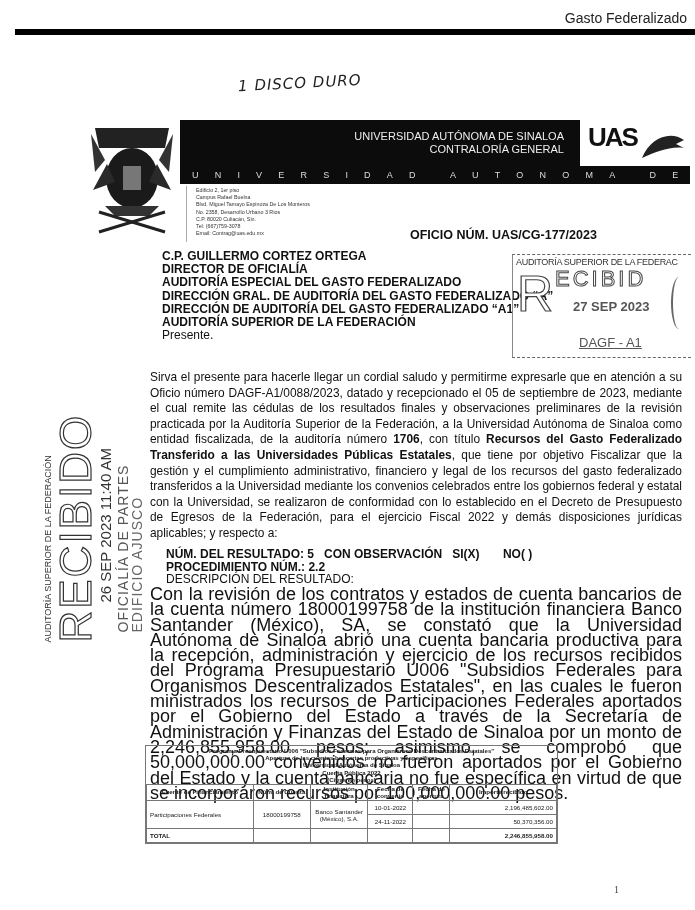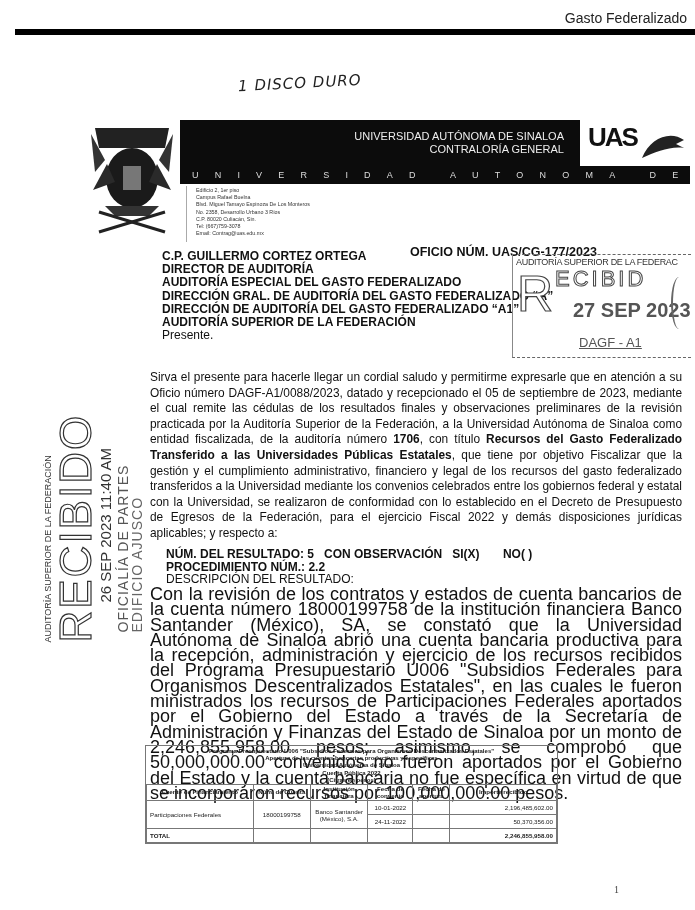--- a/index.html
+++ b/index.html
@@ -8,28 +8,28 @@
   .hdr-rule { position: absolute; left: 15px; right: 0; top: 29px; height: 6px; background: #000; }
   .handwrite { position: absolute; left: 238px; top: 74px; font-family: "DejaVu Sans", sans-serif; font-size: 15px; font-style: italic; letter-spacing: 1px; color: #222; transform: rotate(-3deg); }
   .crest { position: absolute; left: 85px; top: 120px; width: 94px; height: 118px; }
   .lh-black { position: absolute; left: 180px; top: 120px; width: 400px; height: 64px; background: #0c0c0c; }
   .lh-black .t1 { position: absolute; right: 16px; top: 10px; color: #eee; font-size: 11px; text-align: right; line-height: 13px; }
   .uas-logo { position: absolute; left: 580px; top: 120px; width: 110px; height: 46px; background: #fff; }
   .uas-logo .txt { position: absolute; left: 8px; top: 2px; font-size: 26px; font-weight: bold; letter-spacing: -2px; color: #111; }
   .lh-strip { position: absolute; left: 180px; top: 166px; width: 510px; height: 18px; background: #0c0c0c; color: #ddd; font-size: 9px; letter-spacing: 16.2px; line-height: 18px; padding-left: 12px; box-sizing: border-box; white-space: nowrap; overflow: hidden; }
   .addr { position: absolute; left: 196px; top: 187px; font-size: 5.3px; line-height: 7.2px; color: #333; }
   .addr-line { position: absolute; left: 186px; top: 186px; width: 1px; height: 56px; background: #aaa; }
-  .oficio { position: absolute; left: 410px; top: 228px; font-size: 12.5px; font-weight: bold; margin-top: 17px; }
+  .oficio { position: absolute; left: 410px; top: 228px; font-size: 12.5px; font-weight: bold; }
   .recipient { position: absolute; left: 150px; top: 250px; font-size: 12px; line-height: 13.2px; margin-left: 12px; }
   .recipient .b { font-weight: bold; }
   .stamp-r { position: absolute; left: 512px; top: 254px; width: 178px; height: 102px; border-top: 1px dashed #666; border-bottom: 1px dashed #666; border-left: 1px solid #888; }
   .stamp-r .s1 { position: absolute; left: 3px; top: 2px; font-size: 9px; letter-spacing: -0.3px; color: #333; white-space: nowrap; }
   .stamp-r .sR { position: absolute; left: 4px; top: 10px; font-size: 50px; color: #fff; -webkit-text-stroke: 1.2px #444; font-family: "Liberation Sans", sans-serif; }
   .stamp-r .sE { position: absolute; left: 42px; top: 11px; font-size: 22px; letter-spacing: 3px; color: #fff; -webkit-text-stroke: 1px #444; }
-  .stamp-r .sD { position: absolute; left: 60px; top: 44px; font-size: 20px; font-weight: bold; color: #555; }
+  .stamp-r .sD { position: absolute; left: 60px; top: 44px; font-size: 13px; font-weight: bold; color: #555; }
   .stamp-r .sA { position: absolute; left: 66px; top: 80px; font-size: 13px; color: #555; text-decoration: underline; }
   .stamp-r .paren { position: absolute; right: 4px; top: 22px; width: 14px; height: 52px; border-left: 2px solid #666; border-radius: 50% 0 0 50%; }
   .body { position: absolute; left: 150px; top: 370px; width: 532px; font-size: 11.9px; line-height: 15.6px; text-align: justify; }
   .body p { margin: 0; }
   .body b { font-weight: bold; }
   .result { position: absolute; left: 166px; top: 548px; width: 532px; font-size: 12px; line-height: 12.6px; }
   .result .b { font-weight: bold; white-space: pre; }
   .desc { position: absolute; left: 150px; top: 587px; width: 532px; font-size: 18px; line-height: 15.3px; text-align: justify; }
   .stamp-l { position: absolute; left: 40px; top: 440px; width: 100px; height: 180px; }
   .stamp-l .rot { position: absolute; left: -40px; top: 60px; width: 185px; height: 100px; transform: rotate(-90deg); transform-origin: center; }
@@ -92,21 +92,21 @@
   <div>No. 2358, Desarrollo Urbano 3 Ríos</div>
   <div>C.P. 80020 Culiacán, Sin.</div>
   <div>Tel: (667)759-3078</div>
   <div>Email: Contrag@uas.edu.mx</div>
 </div>
 
 <div class="oficio">OFICIO NÚM. UAS/CG-177/2023</div>
 
 <div class="recipient">
   <div class="b">C.P. GUILLERMO CORTEZ ORTEGA</div>
-  <div class="b">DIRECTOR DE AUDITORÍA</div>
+  <div class="b">DIRECTOR DE OFICIALÍA</div>
   <div class="b">AUDITORÍA ESPECIAL DEL GASTO FEDERALIZADO</div>
   <div class="b">DIRECCIÓN GRAL. DE AUDITORÍA DEL GASTO FEDERALIZADO “A”</div>
   <div class="b">DIRECCIÓN DE AUDITORÍA DEL GASTO FEDERALIZADO “A1”</div>
   <div class="b">AUDITORÍA SUPERIOR DE LA FEDERACIÓN</div>
   <div>Presente.</div>
 </div>
 
 <div class="stamp-r">
   <div class="s1">AUDITORÍA SUPERIOR DE LA FEDERAC</div>
   <div class="sR">R</div>

